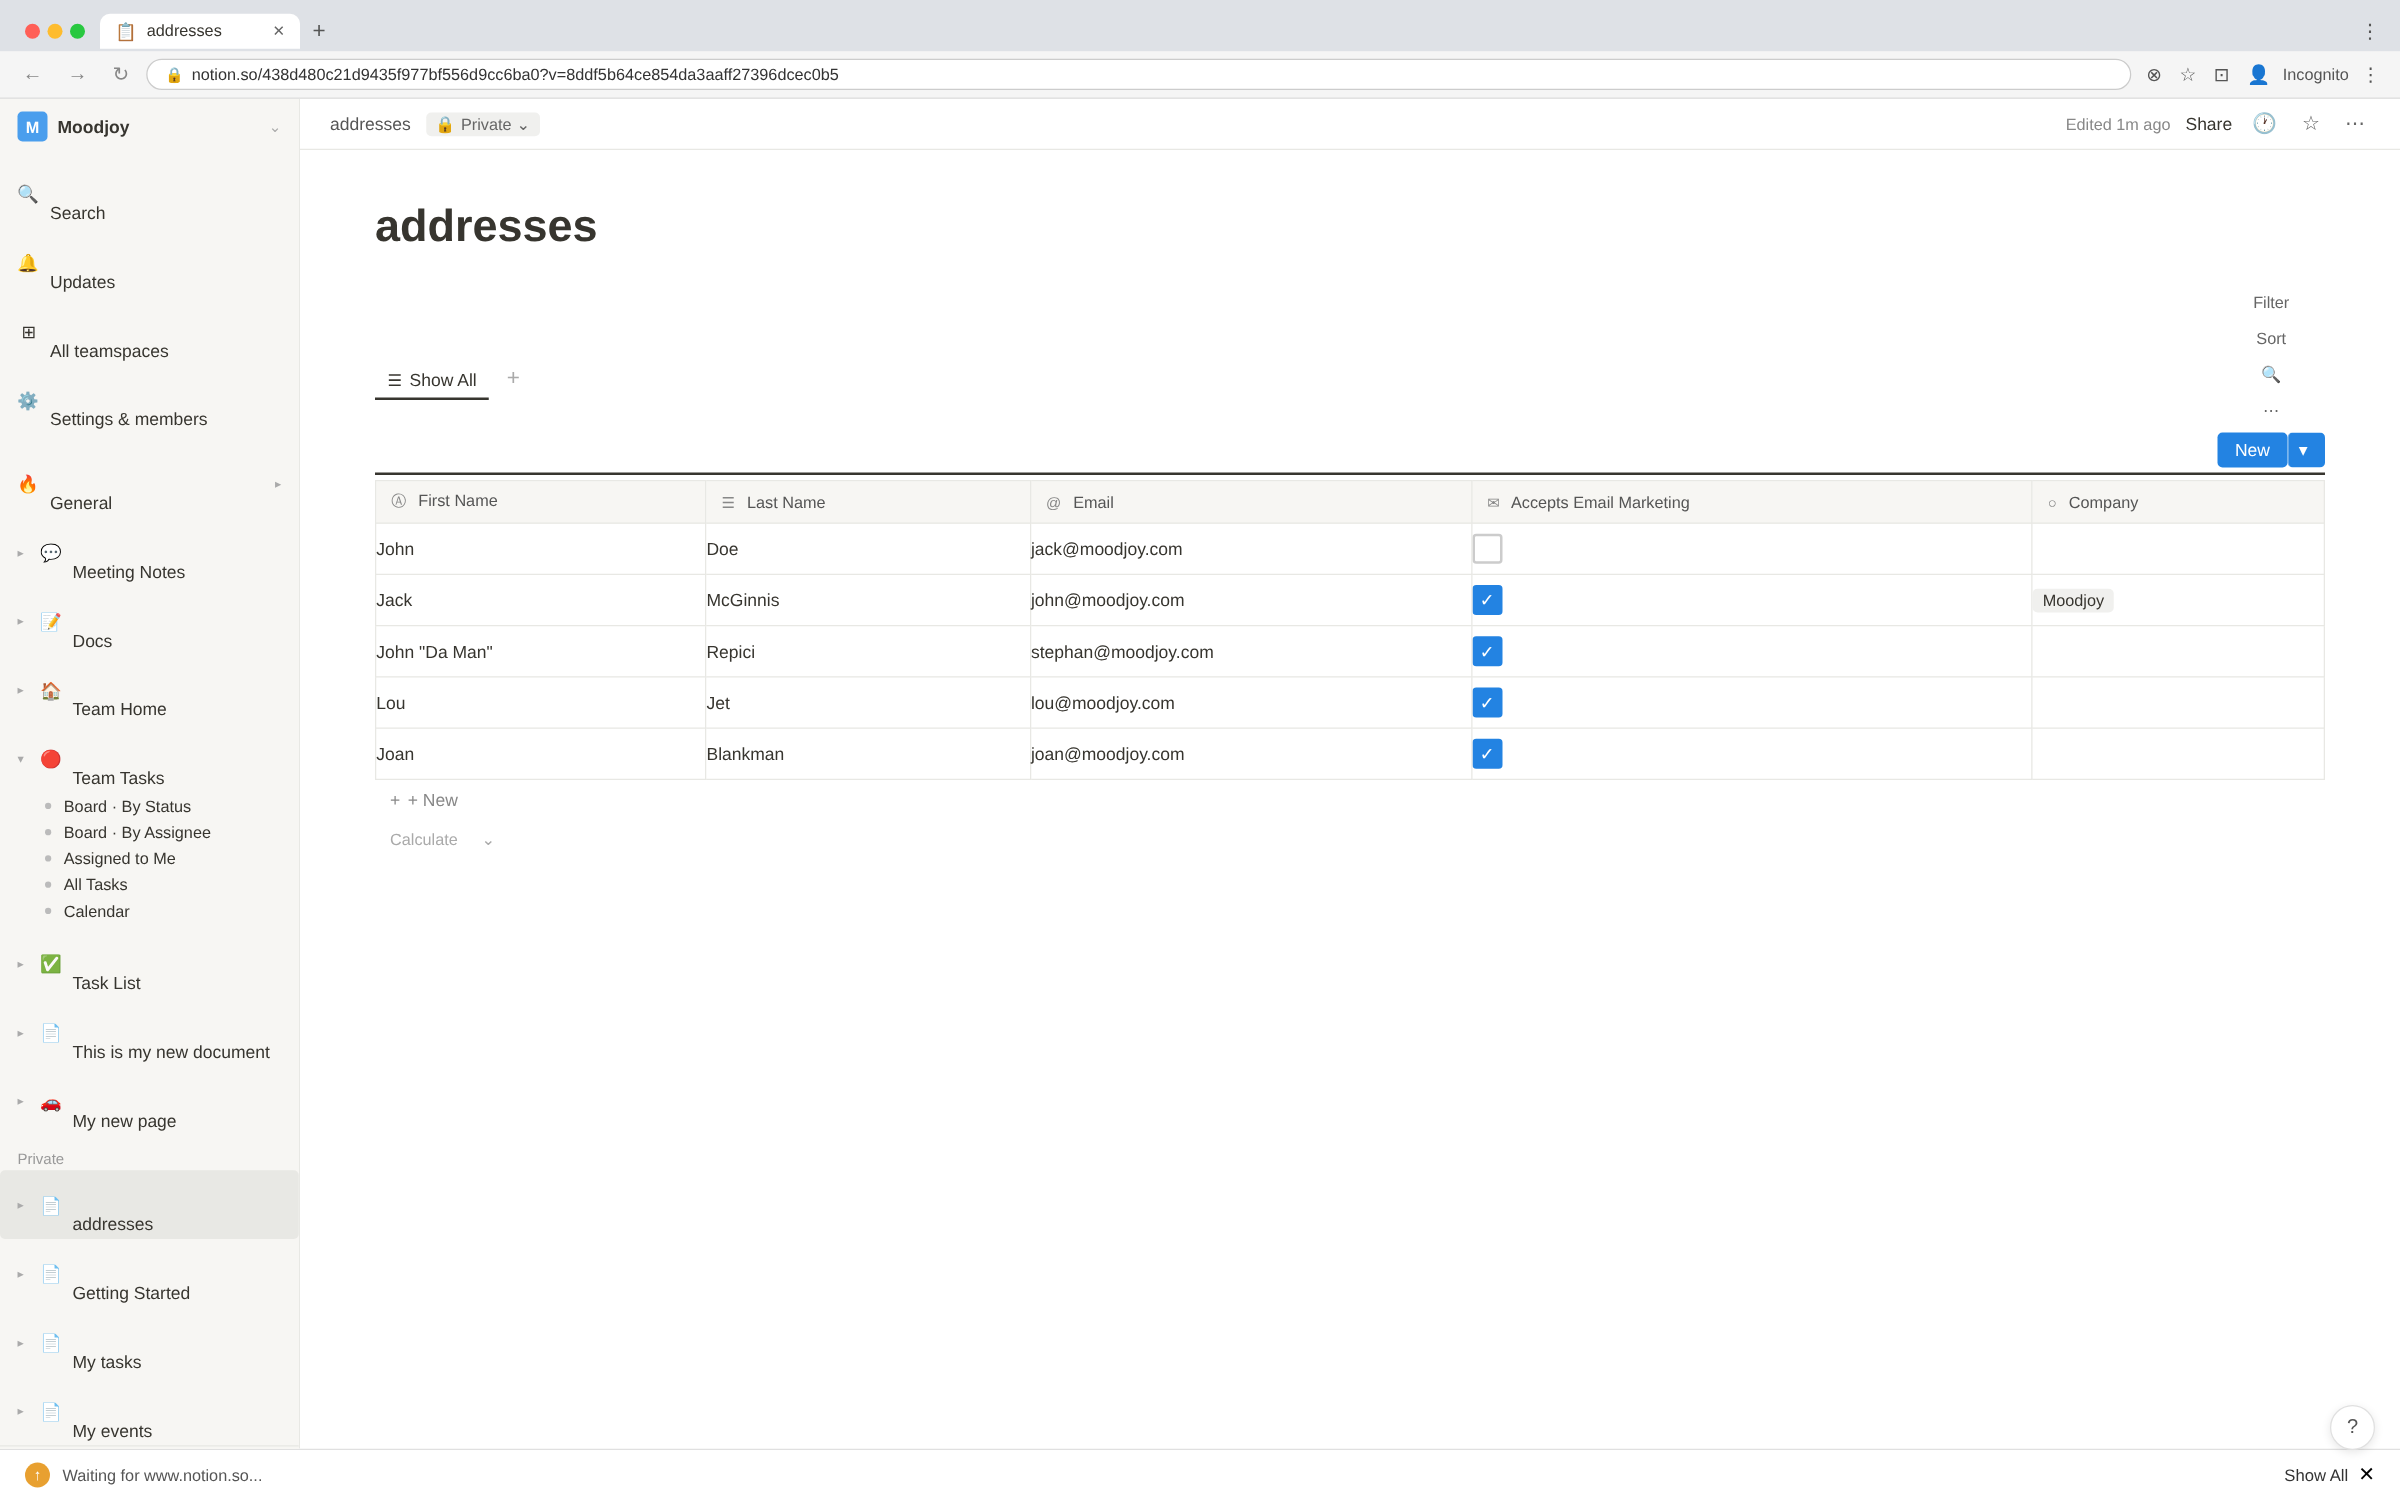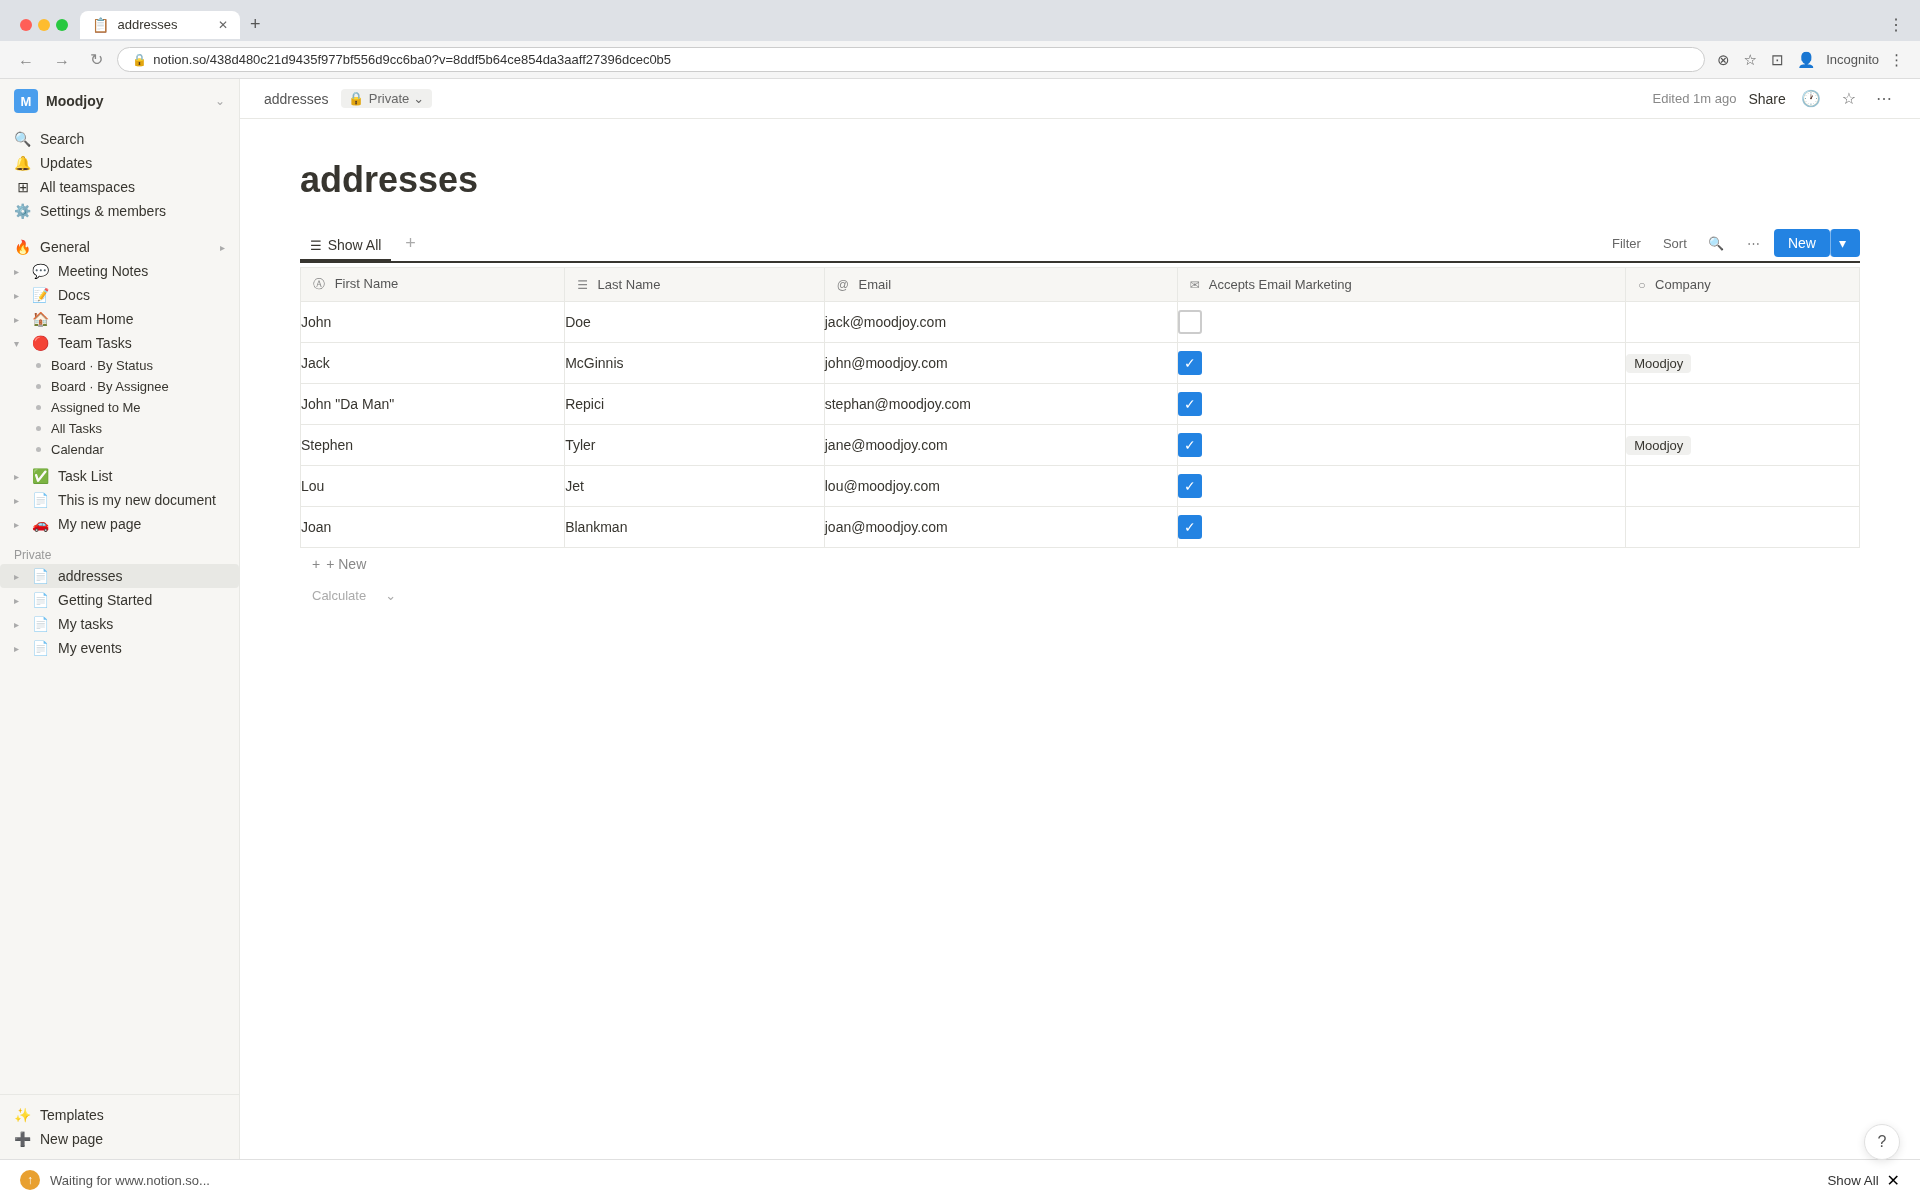--- a/index.html
+++ b/index.html
@@ -30,21 +30,21 @@
 
     
     .sidebar { width: 240px; background: #f7f6f3; border-right: 1px solid #e8e8e4; display: flex; flex-direction: column; overflow-y: auto; flex-shrink: 0; }
     .sidebar-header { padding: 10px 14px; display: flex; align-items: center; gap: 8px; cursor: pointer; }
     .workspace-icon { width: 24px; height: 24px; background: #4a9eed; border-radius: 4px; color: white; display: flex; align-items: center; justify-content: center; font-size: 13px; font-weight: bold; }
     .workspace-name { font-weight: 600; font-size: 14px; flex: 1; }
     .sidebar-nav { padding: 4px 0; }
     .sidebar-item { display: flex; align-items: center; gap: 8px; padding: 4px 14px; cursor: pointer; border-radius: 4px; font-size: 14px; color: #37352f; transition: background 0.1s; }
     .sidebar-item.active { background: #e8e8e4; }
     .sidebar-item-icon { font-size: 14px; width: 18px; text-align: center; }
-    .sidebar-item-label { flex: 1; }
+    .sidebar-item-label { flex: 1; margin-top: 31px; }
     .sidebar-item-expand { color: #aaa; font-size: 10px; }
     .sidebar-section { margin-top: 8px; }
     .section-label { font-size: 12px; color: #999; padding: 4px 14px 2px; font-weight: 500; }
     .sub-item { display: flex; align-items: center; gap: 8px; padding: 3px 14px 3px 36px; cursor: pointer; font-size: 13px; color: #37352f; border-radius: 4px; }
     .sub-item-dot { width: 5px; height: 5px; border-radius: 50%; background: #bbb; margin-right: 2px; }
     .sidebar-bottom { margin-top: auto; padding: 8px 0; border-top: 1px solid #e8e8e4; }
     .status-bar-bottom { background: #fff; border-top: 1px solid #e0e0e0; padding: 10px 20px; display: flex; align-items: center; justify-content: space-between; font-size: 13px; color: #555; flex-shrink: 0; }
     .show-all-btn { background: none; border: none; cursor: pointer; font-weight: 500; color: #333; }
 
     
@@ -59,21 +59,21 @@
 
     
     .page-body { flex: 1; overflow-y: auto; padding: 40px 60px; }
     .page-title { font-size: 36px; font-weight: 700; color: #37352f; margin-bottom: 28px; }
 
     
     .db-toolbar { display: flex; align-items: center; gap: 8px; margin-bottom: 4px; border-bottom: 2px solid #37352f; padding-bottom: 4px; }
     .view-tab { display: flex; align-items: center; gap: 6px; padding: 6px 10px; font-size: 14px; cursor: pointer; border-bottom: 2px solid #37352f; margin-bottom: -6px; }
     .view-tab-icon { font-size: 13px; }
     .add-view-btn { background: none; border: none; cursor: pointer; color: #aaa; font-size: 18px; padding: 2px 6px; }
-    .db-actions { margin-left: auto; display: flex; align-items: center; gap: 6px; }
+    .db-actions { margin-left: auto; display: flex; align-items: center; gap: 6px; flex-direction: column; }
     .db-action-btn { background: none; border: none; cursor: pointer; font-size: 13px; color: #666; padding: 4px 8px; }
     .new-btn { background: #2383e2; color: white; border: none; border-radius: 4px; padding: 6px 14px; font-size: 14px; cursor: pointer; display: flex; align-items: center; gap: 4px; }
     .new-btn-arrow { border-left: 1px solid rgba(255,255,255,0.4); padding-left: 8px; }
 
     
     .db-table { width: 100%; border-collapse: collapse; font-size: 14px; }
     .db-table th { background: #f7f6f3; border: 1px solid #e8e8e4; padding: 8px 12px; text-align: left; font-weight: 500; color: #555; font-size: 13px; white-space: nowrap; margin-left: 32px; }
     .db-table td { border: 1px solid #e8e8e4; padding: 8px 0; color: #37352f; margin-left: 44px; }
     .col-icon { margin-right: 6px; font-size: 12px; color: #888; }
     .checkbox-cell { width: 24px; height: 24px; border: 2px solid #ccc; border-radius: 3px; cursor: pointer; }
@@ -336,29 +336,20 @@
             <tr>
     <td style="font-weight:500;">John "Da Man"</td>
     <td>Repici</td>
     <td>stephan@moodjoy.com</td>
     <td>
                 <div class="checkbox-cell checkbox-checked">✓</div>
               </td>
     <td></td>
   </tr>
             <tr>
-    <td style="font-weight:500;">Stephen</td>
-    <td>Tyler</td>
-    <td>jane@moodjoy.com</td>
-    <td>
-                <div class="checkbox-cell checkbox-checked">✓</div>
-              </td>
-    <td><span class="company-tag">Moodjoy</span></td>
-  </tr>
-            <tr>
     <td style="font-weight:500;">Lou</td>
     <td>Jet</td>
     <td>lou@moodjoy.com</td>
     <td>
                 <div class="checkbox-cell checkbox-checked">✓</div>
               </td>
     <td></td>
   </tr>
             <tr>
     <td style="font-weight:500;">Joan</td>

